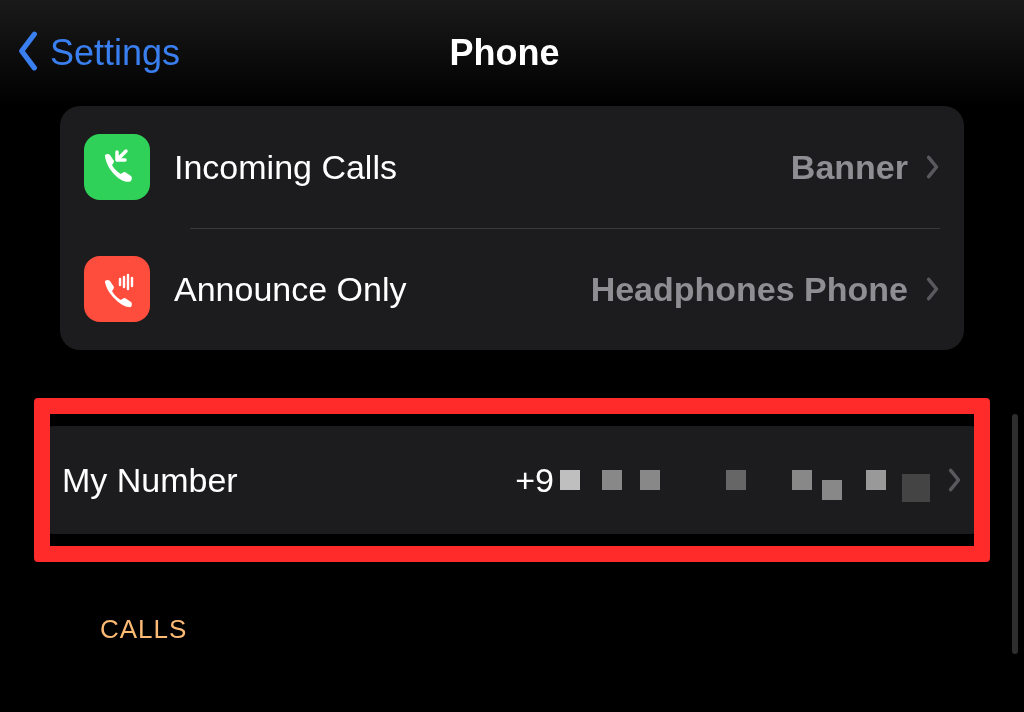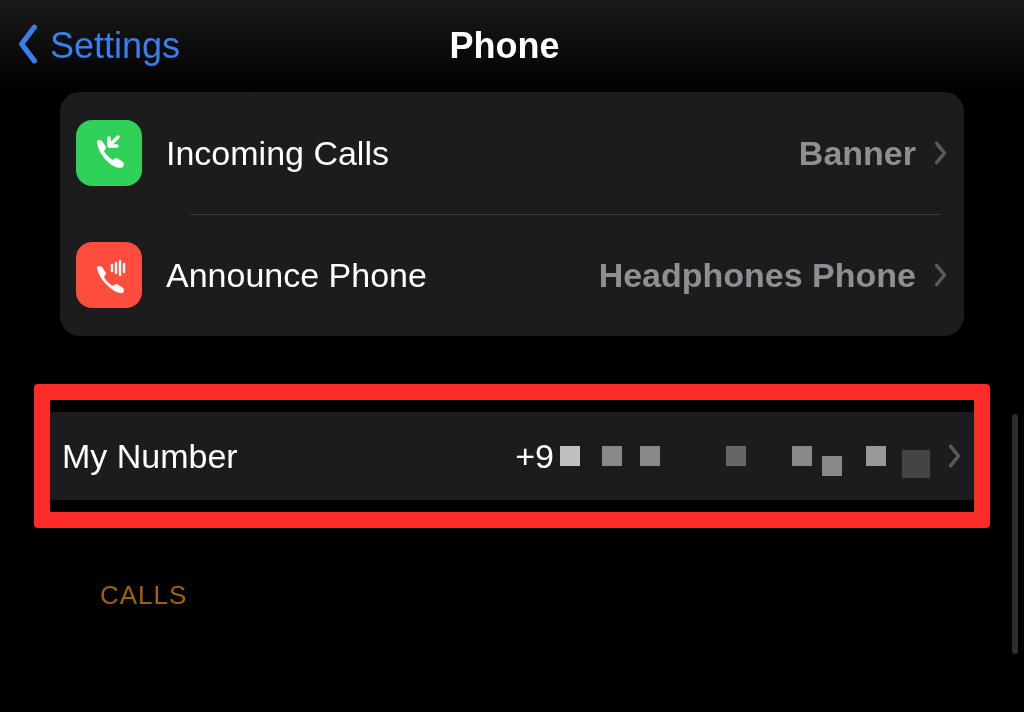--- a/index.html
+++ b/index.html
@@ -1,61 +1,61 @@
 <!DOCTYPE html>
 <html><head>
   <meta charset="utf-8">
   <style>
     * { margin: 0; padding: 0; box-sizing: border-box; font-family: -apple-system, BlinkMacSystemFont, "Segoe UI", Helvetica, Arial, sans-serif; }
     body { width: 1024px; height: 712px; background: #000; color: #fff; overflow: hidden; position: relative; }
 
     
-    .header { height: 92px; display: flex; align-items: center; position: relative; background: linear-gradient(to bottom, #1a1a1a 0%, #000 100%); }
+    .header { height: 106px; display: flex; align-items: center; position: relative; background: linear-gradient(to bottom, #1a1a1a 0%, #000 100%); }
     .back { display: flex; align-items: center; gap: 8px; padding-left: 14px; cursor: pointer; }
     .back-chevron svg { width: 28px; height: 42px; }
     .back-label { color: #3a7ff0; font-size: 36px; font-weight: 400; }
     .header-title { position: absolute; left: 0; right: 15px; text-align: center; font-size: 36px; font-weight: 700; color: #fff; pointer-events: none; }
 
     
     .section { background: #1c1c1e; border-radius: 20px; margin: 0 60px; overflow: hidden; }
     .section:first-of-type { margin-top: 18px; border-top-left-radius: 0; border-top-right-radius: 0; padding-top: 8px; }
 
-    .row { display: flex; align-items: center; height: 122px; padding: 0 16px; cursor: pointer; }
+    .row { display: flex; align-items: center; height: 122px; padding: 0 24px; cursor: pointer; }
 
     .row-wrap { position: relative; }
     .divider { position: absolute; top: 0; left: 130px; right: 24px; height: 1px; background: #3a3a3c; }
 
     .icon-box { width: 66px; height: 66px; border-radius: 16px; display: flex; align-items: center; justify-content: center; flex-shrink: 0; margin-right: 24px; }
     .icon-green { background: #30d158; }
     .icon-red   { background: #ff4d3d; }
 
     .row-label { font-size: 34px; font-weight: 400; color: #fff; flex: 1; }
     .row-value { font-size: 34px; font-weight: 700; color: #8e8e93; margin-right: 18px; }
     .chevron svg { width: 14px; height: 26px; display: block; }
 
     
     .mynumber-wrap { position: relative; margin: 76px 34px 0; }
     .highlight { position: absolute; inset: -28px 0 -28px 0; border: 16px solid #ff2a2a; border-radius: 4px; pointer-events: none; }
     .mynumber-section { background: #1c1c1e; border-radius: 20px; }
-    .mynumber-row { display: flex; align-items: center; height: 88px; padding: 0 28px; cursor: pointer; }
+    .mynumber-row { display: flex; align-items: center; height: 108px; padding: 0 28px; cursor: pointer; }
     .mynumber-row .row-label { margin-left: 0; }
     .number-value { display: flex; align-items: center; gap: 6px; margin-right: 18px; }
     .number-prefix { font-size: 34px; color: #fff; }
     .blur-box { display: inline-block; background: #777; }
     .bb1 { width: 20px; height: 20px; background:#bfbfbf; }
     .bb2 { width: 20px; height: 20px; background:#888; margin-left:16px; }
     .bb3 { width: 20px; height: 20px; background:#888; margin-left:12px; }
     .bb4 { width: 20px; height: 20px; background:#666; margin-left:60px; }
     .bb5 { width: 20px; height: 20px; background:#888; margin-left:40px; }
     .bb6 { width: 20px; height: 20px; background:#888; margin-left:4px; transform: translateY(10px); }
     .bb7 { width: 20px; height: 20px; background:#999; margin-left:18px; }
     .bb8 { width: 28px; height: 28px; background:#444; margin-left:10px; transform: translateY(8px); }
 
     
-    .section-header { font-size: 26px; font-weight: 400; color: #a16207; letter-spacing: 1px; margin: 80px 0 0 100px; }
+    .section-header { font-size: 26px; font-weight: 400; color: #fdba74; letter-spacing: 1px; margin: 80px 0 0 100px; }
 
     
     .scroll-indicator { position: absolute; right: 6px; top: 414px; width: 6px; height: 240px; background: #2e2e2e; border-radius: 3px; }
 
     
     .chev-stroke { stroke: #5a5a5e; stroke-width: 4; fill: none; stroke-linecap: round; stroke-linejoin: round; }
   </style>
 </head>
 <body>
 
@@ -96,21 +96,21 @@
         <svg width="44" height="44" viewBox="0 0 44 44">
           <path d="M10 14 C10 14 13 12 15 14 L19 20 C19 20 19 22 17 24 C17 24 20 30 26 33 C26 33 28 31 30 31 L36 35 C38 37 36 40 36 40 C36 40 30 42 20 32 C10 22 10 14 10 14 Z" fill="#fff"></path>
           <g stroke="#fff" stroke-width="2.4" stroke-linecap="round">
             <line x1="25" y1="12" x2="25" y2="18"></line>
             <line x1="29" y1="10" x2="29" y2="20"></line>
             <line x1="33" y1="8" x2="33" y2="22"></line>
             <line x1="37" y1="11" x2="37" y2="19"></line>
           </g>
         </svg>
       </div>
-      <div class="row-label">Announce Phone</div>
+      <div class="row-label">Announce Only</div>
       <div class="row-value">Headphones Phone</div>
       <span class="chevron">
         <svg viewBox="0 0 16 28">
             <path class="chev-stroke" d="M3 3 L12 14 L3 25"></path>
           </svg>
       </span>
     </div>
   </div>
 
 </div>

